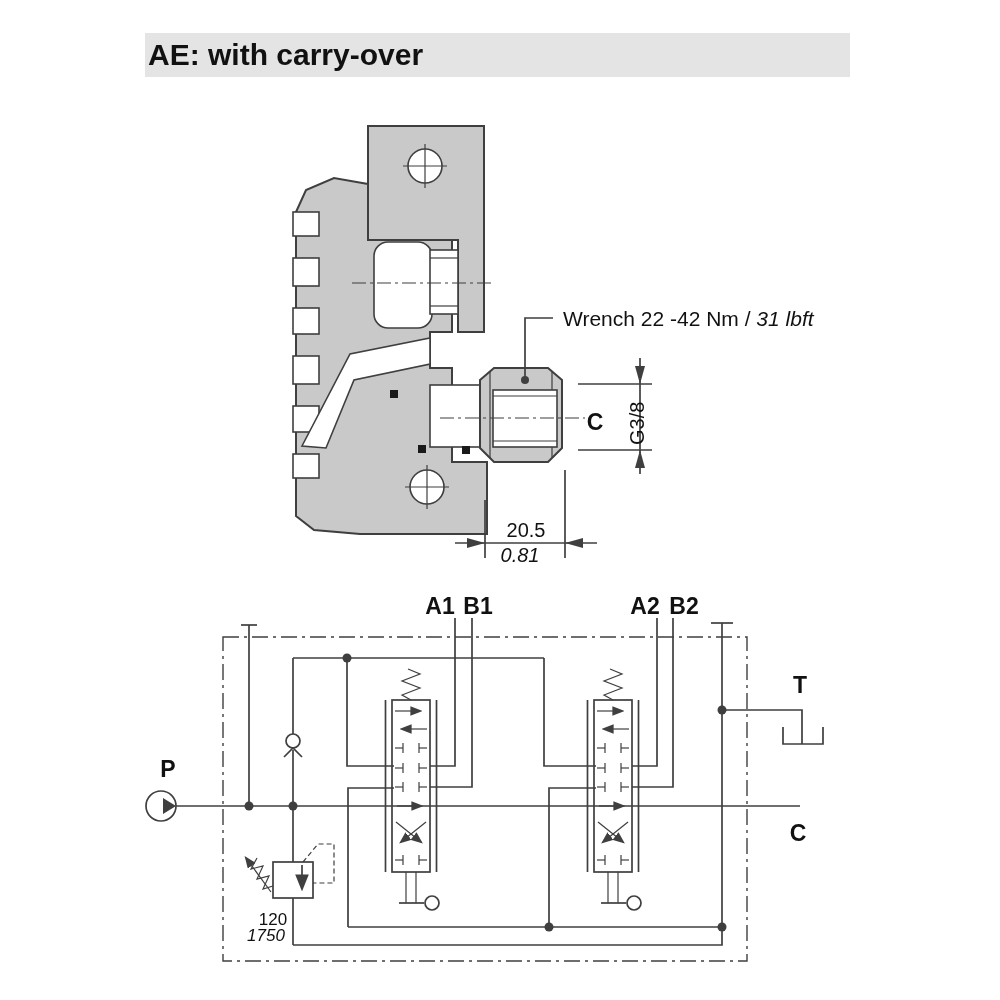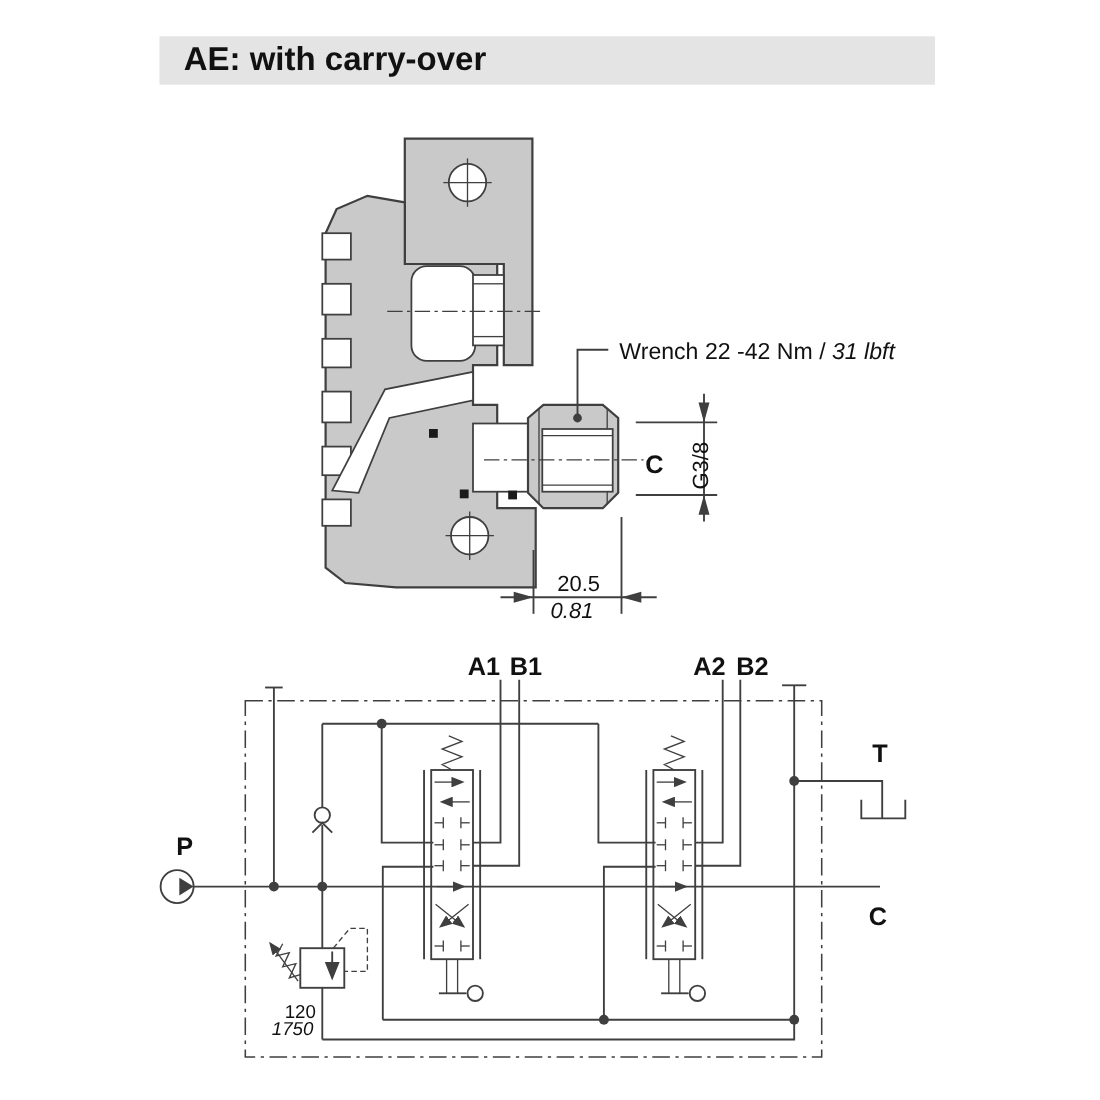--- a/index.html
+++ b/index.html
@@ -1,19 +1,19 @@
 <!DOCTYPE html>
 <html><head>
 <meta charset="utf-8">
 <style>
   html,body{margin:0;padding:0;background:#ffffff;}
   #page{position:relative;width:1000px;height:1000px;background:#fff;overflow:hidden;
         font-family:"Liberation Sans",sans-serif;}
   #banner{position:absolute;left:145px;top:33px;width:705px;height:44px;background:#e4e4e4;}
-  #banner span{display:block;padding-left:22px;line-height:44px;font-size:30px;font-weight:bold;color:#111;}
+  #banner span{display:block;padding-left:3px;line-height:44px;font-size:30px;font-weight:bold;color:#111;}
   svg{position:absolute;left:0;top:0;}
   .ln{fill:none;stroke:#3f3f3f;stroke-width:1.7;}
   .thin{fill:none;stroke:#3f3f3f;stroke-width:1.2;}
   .fillg{fill:#c9c9c9;stroke:#3f3f3f;stroke-width:2;}
   .fw{fill:#ffffff;stroke:#3f3f3f;stroke-width:1.6;}
   .dot{fill:#3f3f3f;stroke:none;}
   .dash{fill:none;stroke:#3f3f3f;stroke-width:1.4;stroke-dasharray:16 5 3 5;}
   .cline{fill:none;stroke:#3f3f3f;stroke-width:1.1;stroke-dasharray:14 4 3 4;}
   .pilot{fill:none;stroke:#3f3f3f;stroke-width:1.2;stroke-dasharray:5 3;}
   text{fill:#111;}

